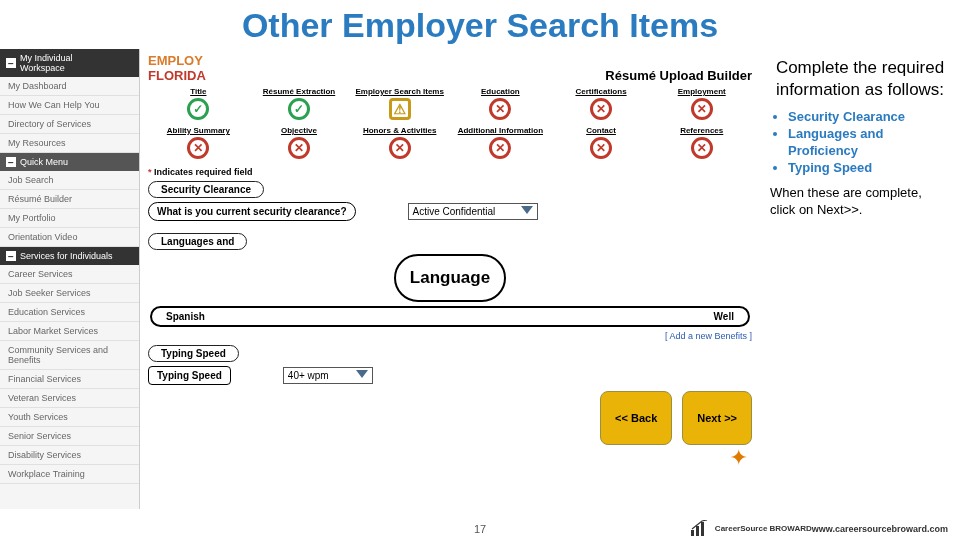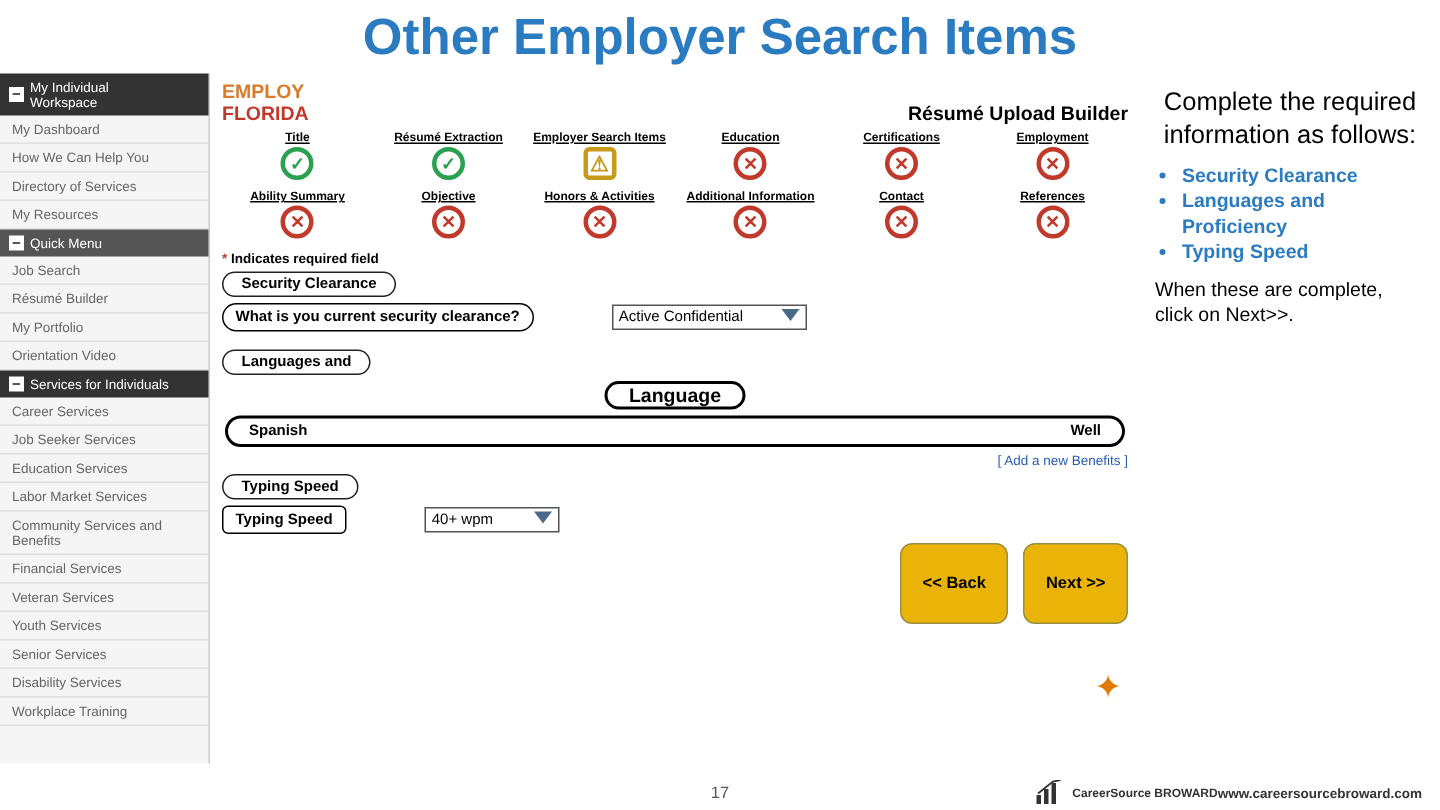--- a/index.html
+++ b/index.html
@@ -24,21 +24,21 @@
   .chk{color:#2aa050;border-color:#2aa050;}
   .xmk{color:#c0392b;border-color:#c0392b;}
   .warn{color:#c79a1a;border-color:#c79a1a;border-radius:4px;font-size:14px;}
   .req-note{font-size:9px;font-weight:bold;margin-top:8px;}
   .star{color:#c0392b;font-weight:bold;}
   .section-pill{display:inline-block;background:#fff;border:1px solid #222;border-radius:12px;padding:2px 12px;font-size:10px;font-weight:bold;margin-top:4px;}
   .field-row{display:flex;align-items:center;margin-top:4px;gap:6px;}
   .field-label{font-size:10px;font-weight:bold;border:1px solid #000;padding:3px 8px;border-radius:10px;display:inline-block;}
   .dropdown{border:1px solid #555;padding:2px 4px;font-size:10px;display:inline-flex;align-items:flex-start;gap:6px;min-width:130px;justify-content:space-between;}
   .tri{width:0;height:0;border-left:6px solid transparent;border-right:6px solid transparent;border-top:8px solid #4a6a8a;}
-  .oval{border:2px solid #000;border-radius:50px;padding:0 14px;margin:4px auto;display:block;width:fit-content;font-size:13px;font-weight:bold;}
+  .oval{border:2px solid #000;border-radius:50px;padding:12px 14px;margin:4px auto;display:block;width:fit-content;font-size:17px;font-weight:bold;}
   .lang-row{border:2px solid #000;border-radius:50px;margin:4px 2px;padding:3px 14px;display:flex;justify-content:space-between;font-size:10px;font-weight:bold;text-align:right;}
   .addlink{text-align:right;font-size:9px;color:#2a5bb0;margin-top:2px;}
   .nav-row{display:flex;justify-content:flex-end;gap:10px;margin-top:6px;align-items:center;}
   .cta{background:#eab308;border:1px solid #9a8f40;border-radius:8px;padding:20px 14px;font-size:11px;font-weight:bold;cursor:pointer;}
   .arrow-star{position:absolute;right:12px;bottom:38px;font-size:22px;color:#e07b00;}
   .right-col { width: 200px; padding: 8px 10px; font-size:13px; line-height:1.3; }
   .right-col p{margin-bottom:8px;}
   .right-col ul{list-style:disc;padding-left:18px;margin-bottom:8px;color:#2a7bc0;font-weight:bold;}
   .footer{position:absolute;bottom:2px;width:100%;display:flex;align-items:center;justify-content:space-between;padding:0 12px;font-size:9px;color:#555;}
   .footer .pg{position:absolute;left:50%;transform:translateX(-50%);font-size:11px;}

